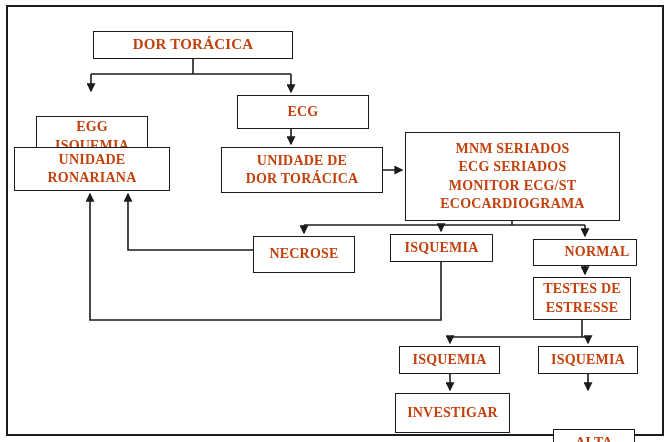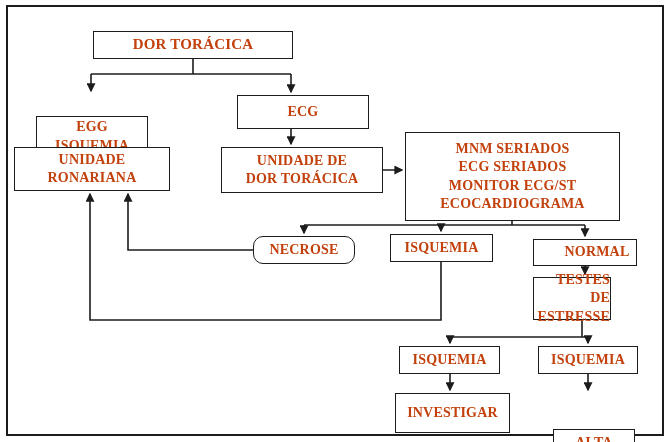--- a/index.html
+++ b/index.html
@@ -103,27 +103,27 @@
 RONARIANA</div>
 
   <div class="node" style="left:221px; top:147px; width:162px; height:46px;">UNIDADE DE
 DOR TORÁCICA</div>
 
   <div class="node" style="left:405px; top:132px; width:215px; height:89px;">MNM SERIADOS
 ECG SERIADOS
 MONITOR ECG/ST
 ECOCARDIOGRAMA</div>
 
-  <div class="node" style="left:253px; top:236px; width:102px; height:28px;border-radius:10px;">NECROSE</div>
+  <div class="node" style="left:253px; top:236px; width:102px; height:37px;">NECROSE</div>
 
   <div class="node" style="left:390px; top:234px; width:103px; height:28px;">ISQUEMIA</div>
 
   <div class="node" style="left:533px; top:239px; width:104px; height:27px;padding-left:24px;">NORMAL</div>
 
-  <div class="node" style="left:533px; top:277px; width:78px; height:43px;text-align:right;">TESTES DE
+  <div class="node" style="left:533px; top:277px; width:98px; height:43px;">TESTES DE
 ESTRESSE</div>
 
   <div class="node" style="left:399px; top:346px; width:101px; height:28px;">ISQUEMIA</div>
 
   <div class="node" style="left:538px; top:346px; width:100px; height:28px;">ISQUEMIA</div>
 
   <div class="node" style="left:395px; top:393px; width:115px; height:40px;">INVESTIGAR</div>
 
   <div class="node" style="left:553px; top:393px; width:82px; height:28px;margin-top:36px;">ALTA</div>
 

